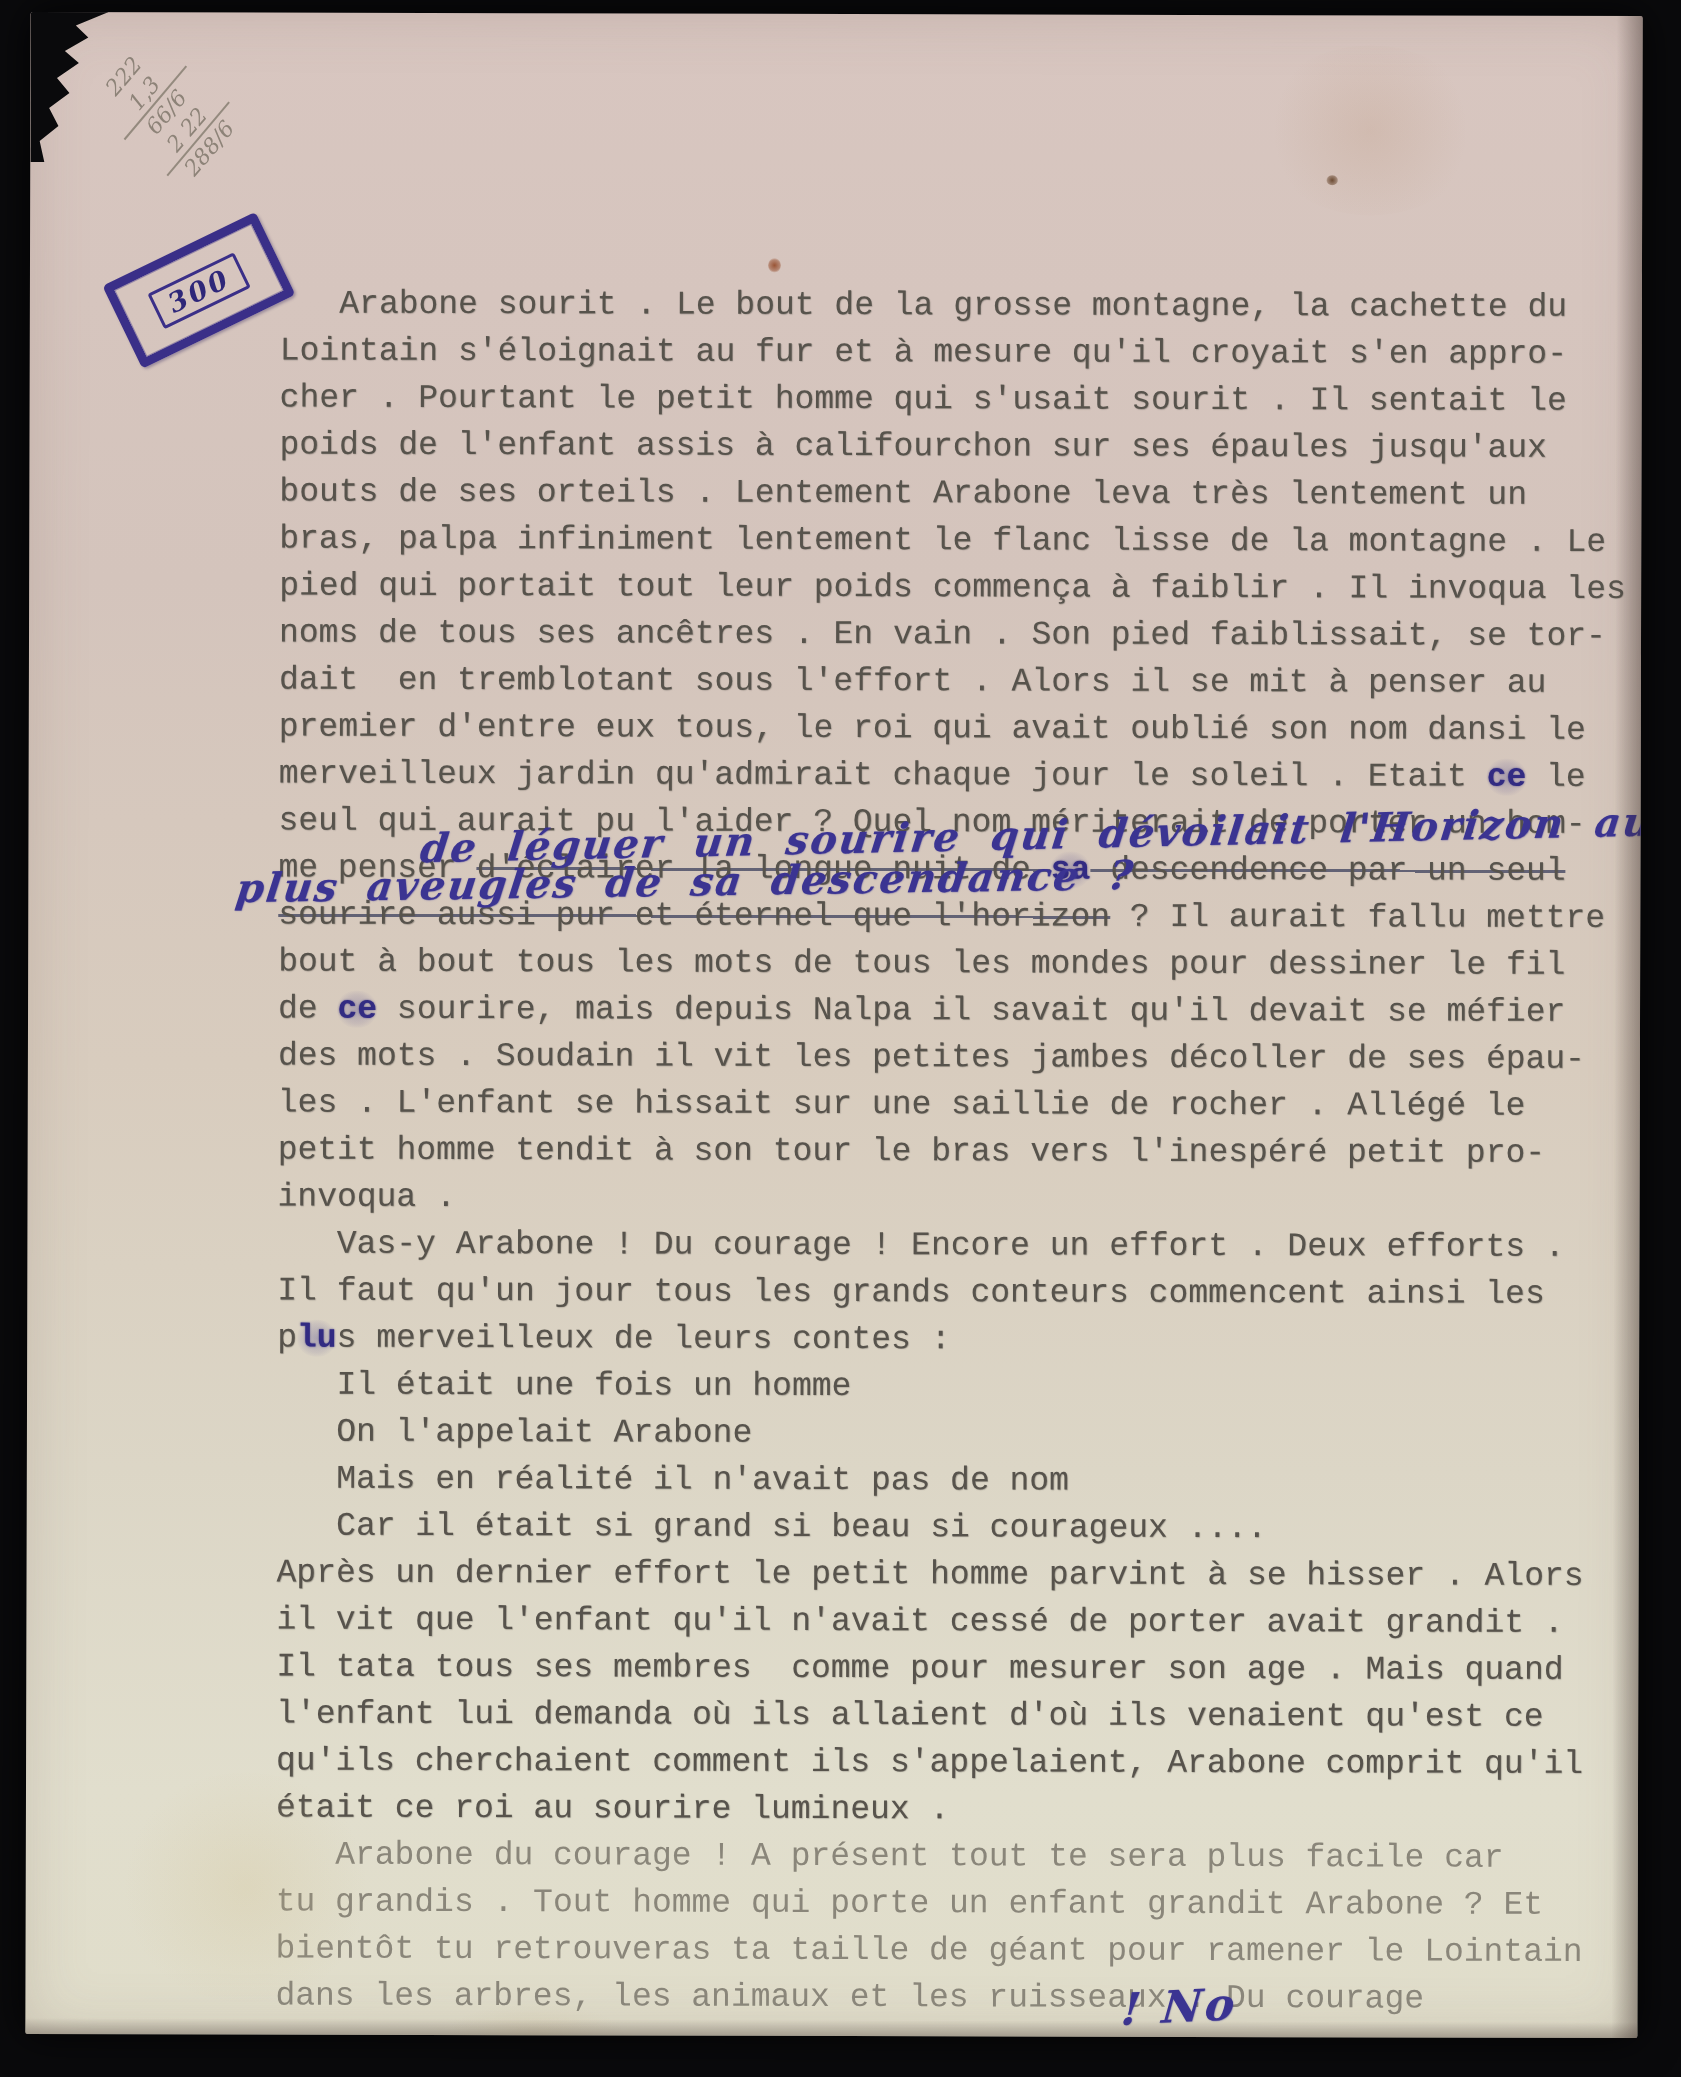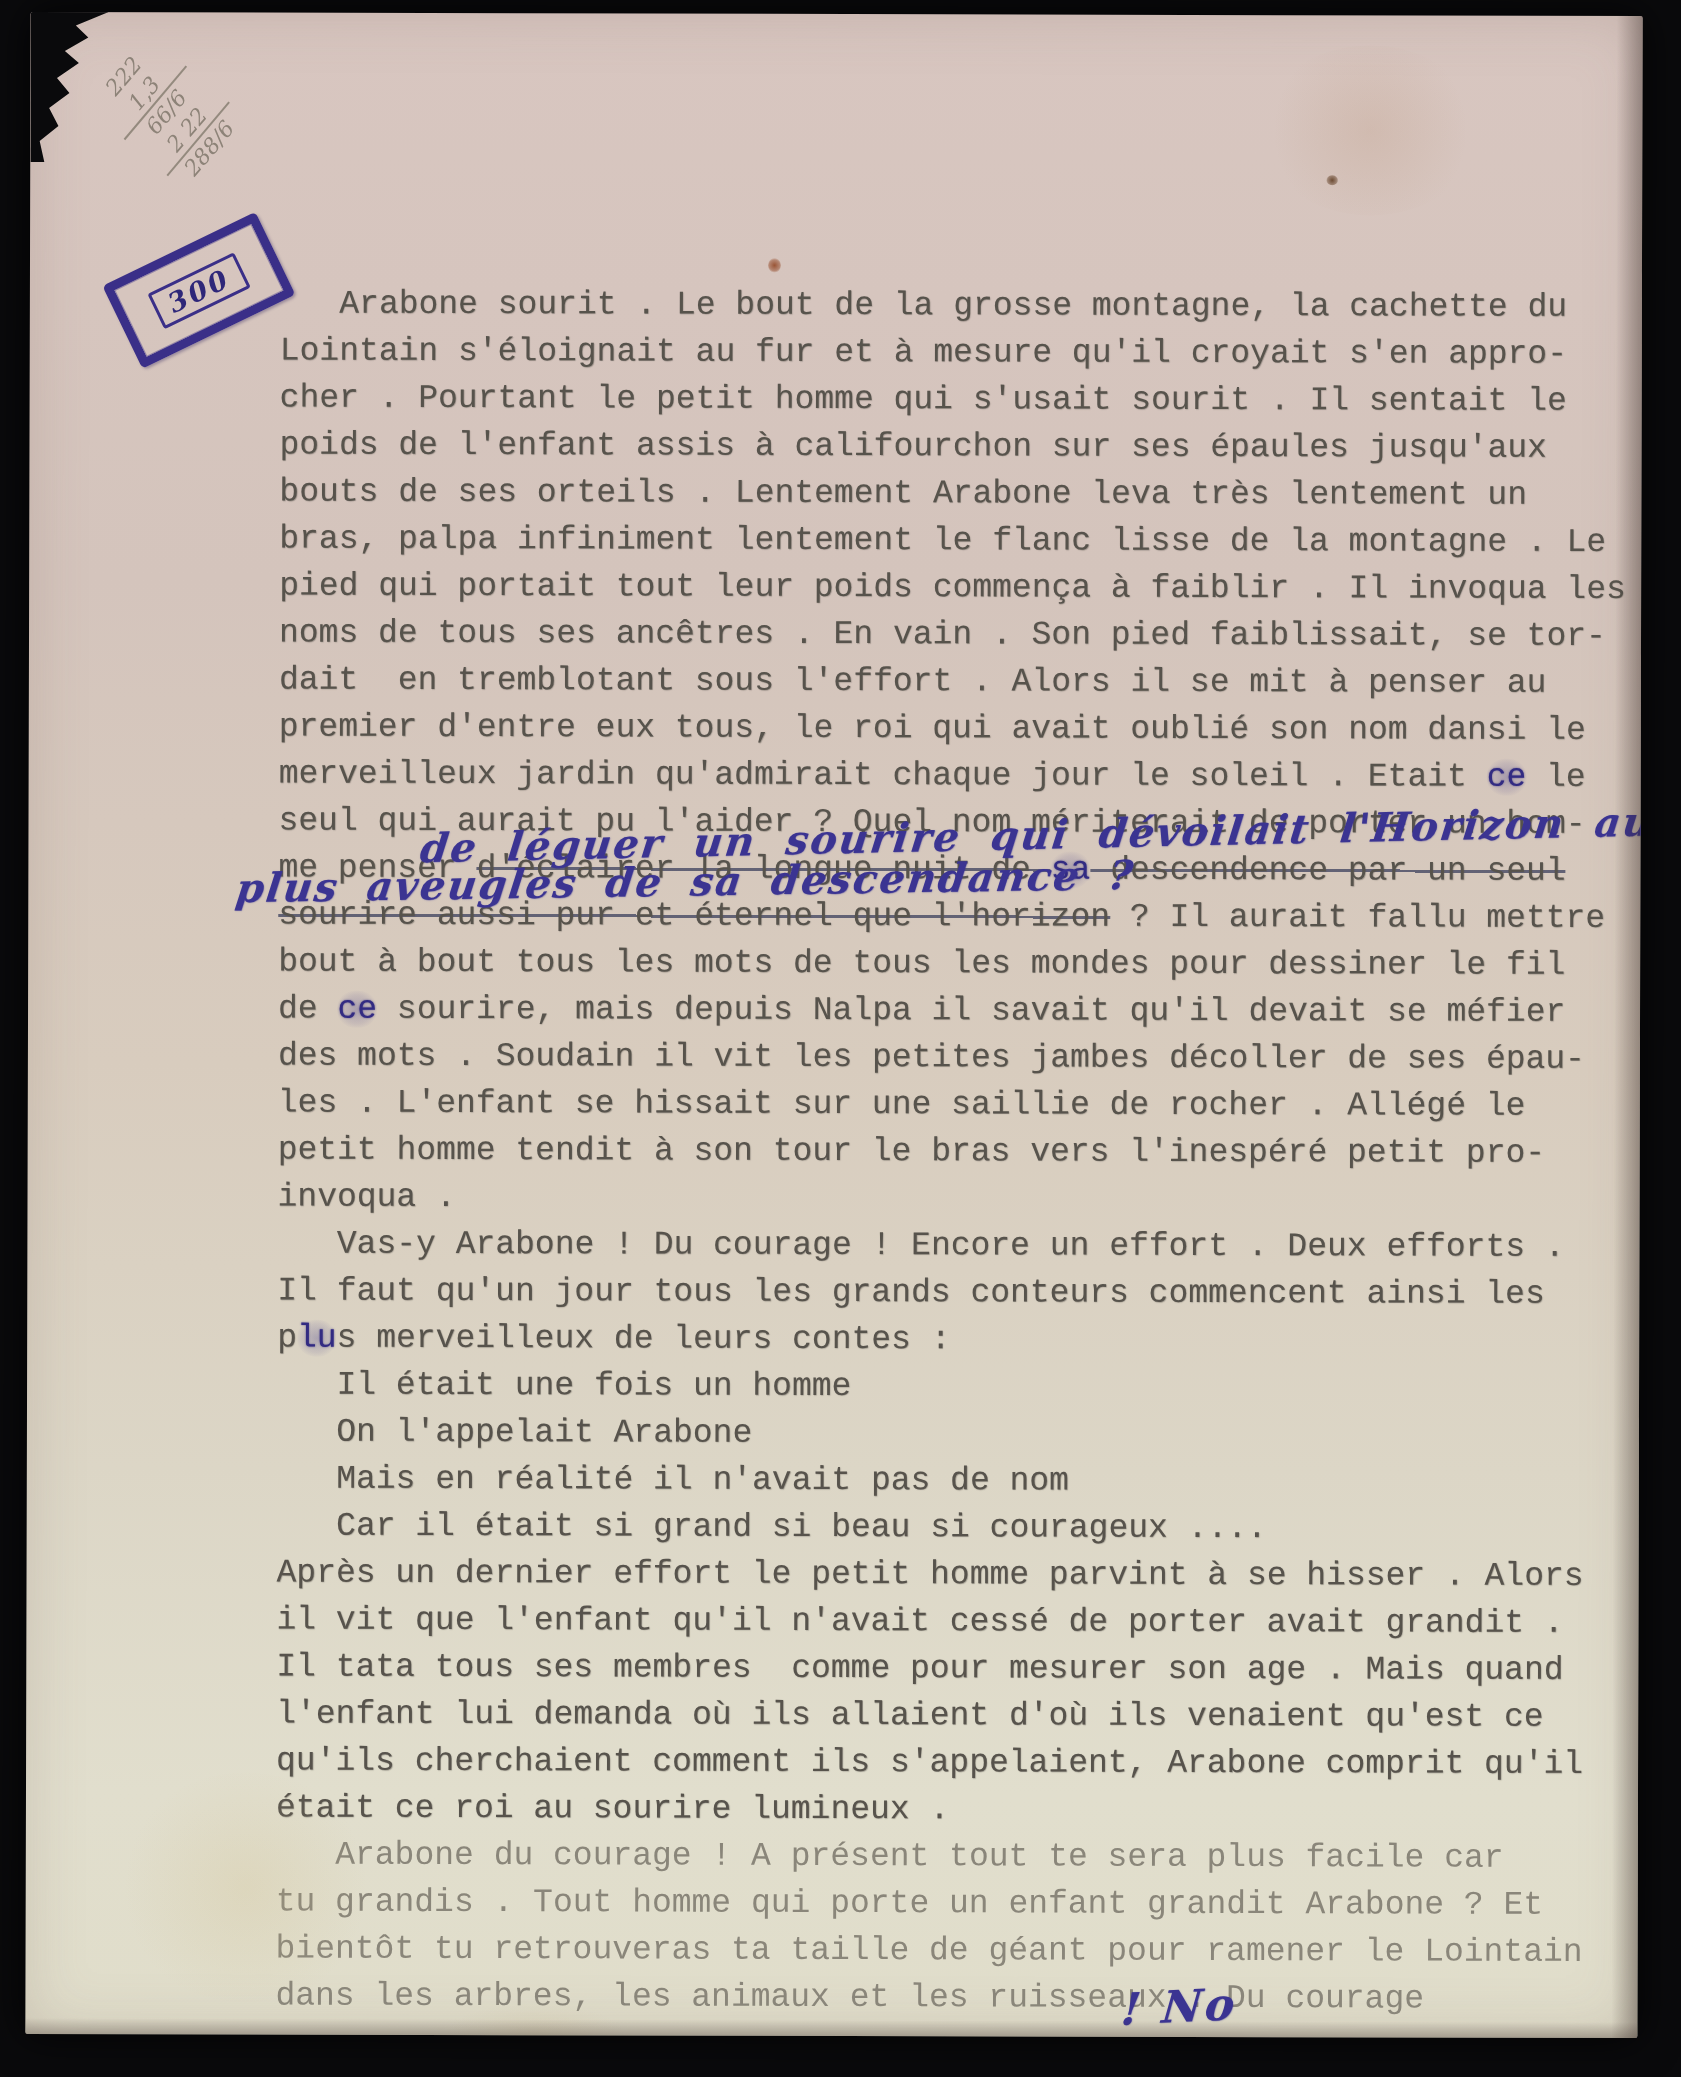--- a/index.html
+++ b/index.html
@@ -21,21 +21,21 @@
     background:linear-gradient(to bottom,rgba(0,0,0,0),rgba(55,42,38,.30));}
 
   
   .typed{position:absolute;left:250px;top:268px;width:1330px;
     font-family:"Liberation Mono","DejaVu Sans Mono",monospace;
     font-size:33px;color:#57534c;
     text-shadow:.6px .6px 1px rgba(87,83,76,.45);}
   .tline{height:47px;line-height:47px;white-space:pre;}
   .tline.faded{color:#8a867a;text-shadow:none;}
   .struck{background-image:linear-gradient(to bottom,transparent 46%,rgba(78,80,104,.85) 46%,rgba(78,80,104,.85) 54%,transparent 54%);}
-  .inked{color:#322b82;font-weight:normal;text-shadow:0 0 2px rgba(50,43,130,.75);
+  .inked{color:#322b82;font-weight:bold;text-shadow:0 0 2px rgba(50,43,130,.75);
     background:radial-gradient(ellipse at center,rgba(50,43,130,.28) 0%,rgba(50,43,130,.10) 55%,transparent 75%);
     border-radius:45%;}
 
   
   .hand{position:absolute;font-family:"DejaVu Serif",serif;font-style:italic;font-weight:bold;
     color:#3b3492;white-space:nowrap;text-shadow:.5px .5px 1.2px rgba(59,52,146,.55);}
   .hand.ins1{left:392px;top:796px;font-size:40px;letter-spacing:2px;word-spacing:14px;
     transform:rotate(-1.4deg) skewX(-8deg);}
   .hand.ins2{left:208px;top:844px;font-size:40px;letter-spacing:2px;word-spacing:12px;
     transform:rotate(-1deg) skewX(-8deg);}

